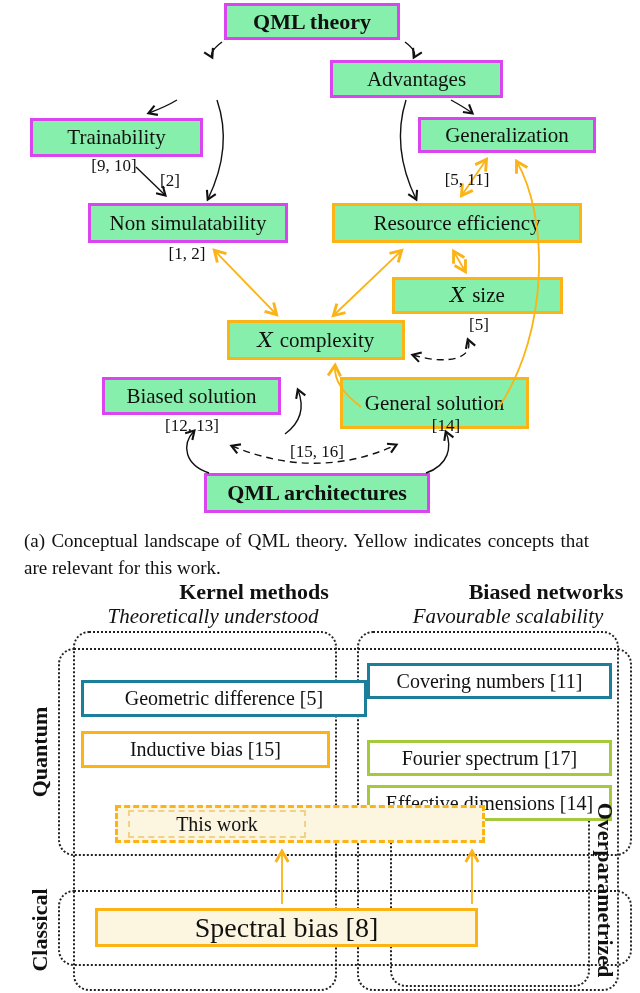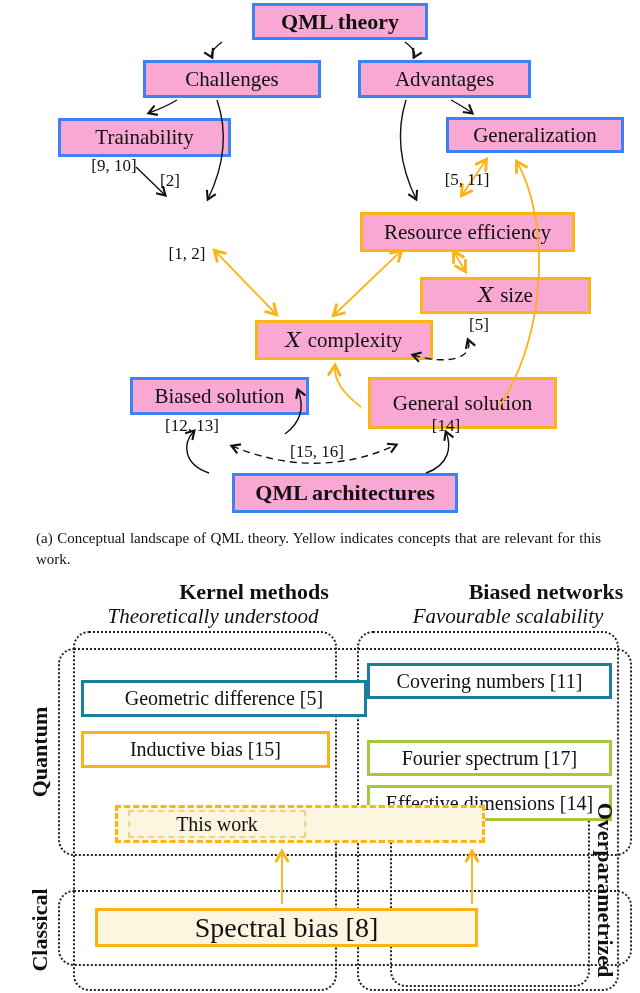--- a/index.html
+++ b/index.html
@@ -2,30 +2,30 @@
 <html><head>
 <meta charset="utf-8">
 <style>
   html,body{margin:0;padding:0;background:#fff;}
   #canvas{position:relative;width:640px;height:993px;background:#fff;overflow:hidden;
           font-family:"Liberation Serif", serif;color:#111;}
   *{box-sizing:border-box;}
 
   
   .node{position:absolute;display:flex;align-items:center;justify-content:center;
-        background:#f9a8d4;border:3px solid #3b82f6;font-size:21px;line-height:1;
-        white-space:nowrap;z-index:4;margin-left:28px;}
+        background:#86efac;border:3px solid #d946ef;font-size:21px;line-height:1;
+        white-space:nowrap;z-index:4;}
   .node.title{border-width:3.5px;font-weight:bold;font-size:22px;}
   .node.yellow{border-color:#fbb316;}
   .mcal{font-style:italic;font-family:"DejaVu Serif", serif;margin-right:7px;}
 
   .cite{position:absolute;transform:translateX(-50%);font-size:17px;line-height:1;
         white-space:nowrap;z-index:6;background:transparent;}
 
-  .caption{position:absolute;left:36px;top:528px;width:565px;font-size:15px;
+  .caption{position:absolute;left:24px;top:528px;width:565px;font-size:19px;
            line-height:1.42;text-align:justify;z-index:4;}
 
   
   .colhead{position:absolute;transform:translateX(-50%);font-weight:bold;font-size:22px;
            white-space:nowrap;z-index:4;margin-left:40px;}
   .colsub{position:absolute;transform:translateX(-50%);font-style:italic;font-size:21px;
           white-space:nowrap;z-index:4;}
   .dotbox{position:absolute;border:2px dotted #222;border-radius:16px;z-index:1;background:transparent;}
   .item{position:absolute;display:flex;align-items:center;justify-content:center;
         background:#fff;border:3px solid;font-size:20px;white-space:nowrap;z-index:3;}
@@ -41,30 +41,30 @@
 
   #arrows{position:absolute;left:0;top:0;z-index:5;pointer-events:none;}
 </style>
 </head>
 <body>
 
 <div id="canvas">
 
   <div class="node title" style="left:224px;top:3px;width:176px;height:37px">QML theory</div>
 
-  <div class="node" style="left:115px;top:60px;width:178px;height:38px">Challenges</div>
 
   <div class="node" style="left:330px;top:60px;width:173px;height:38px">Advantages</div>
 
   <div class="node" style="left:30px;top:118px;width:173px;height:39px">Trainability</div>
 
   <div class="node" style="left:418px;top:117px;width:178px;height:36px">Generalization</div>
 
+  <div class="node" style="left:88px;top:203px;width:200px;height:40px">Non simulatability</div>
 
-  <div class="node yellow" style="left:332px;top:212px;width:215px;height:40px">Resource efficiency</div>
+  <div class="node yellow" style="left:332px;top:203px;width:250px;height:40px">Resource efficiency</div>
 
   <div class="node yellow" style="left:392px;top:277px;width:171px;height:37px">
     <span class="mcal">X</span>
     <span>size</span>
   </div>
 
   <div class="node yellow" style="left:227px;top:320px;width:178px;height:40px">
     <span class="mcal">X</span>
     <span>complexity</span>
   </div>

